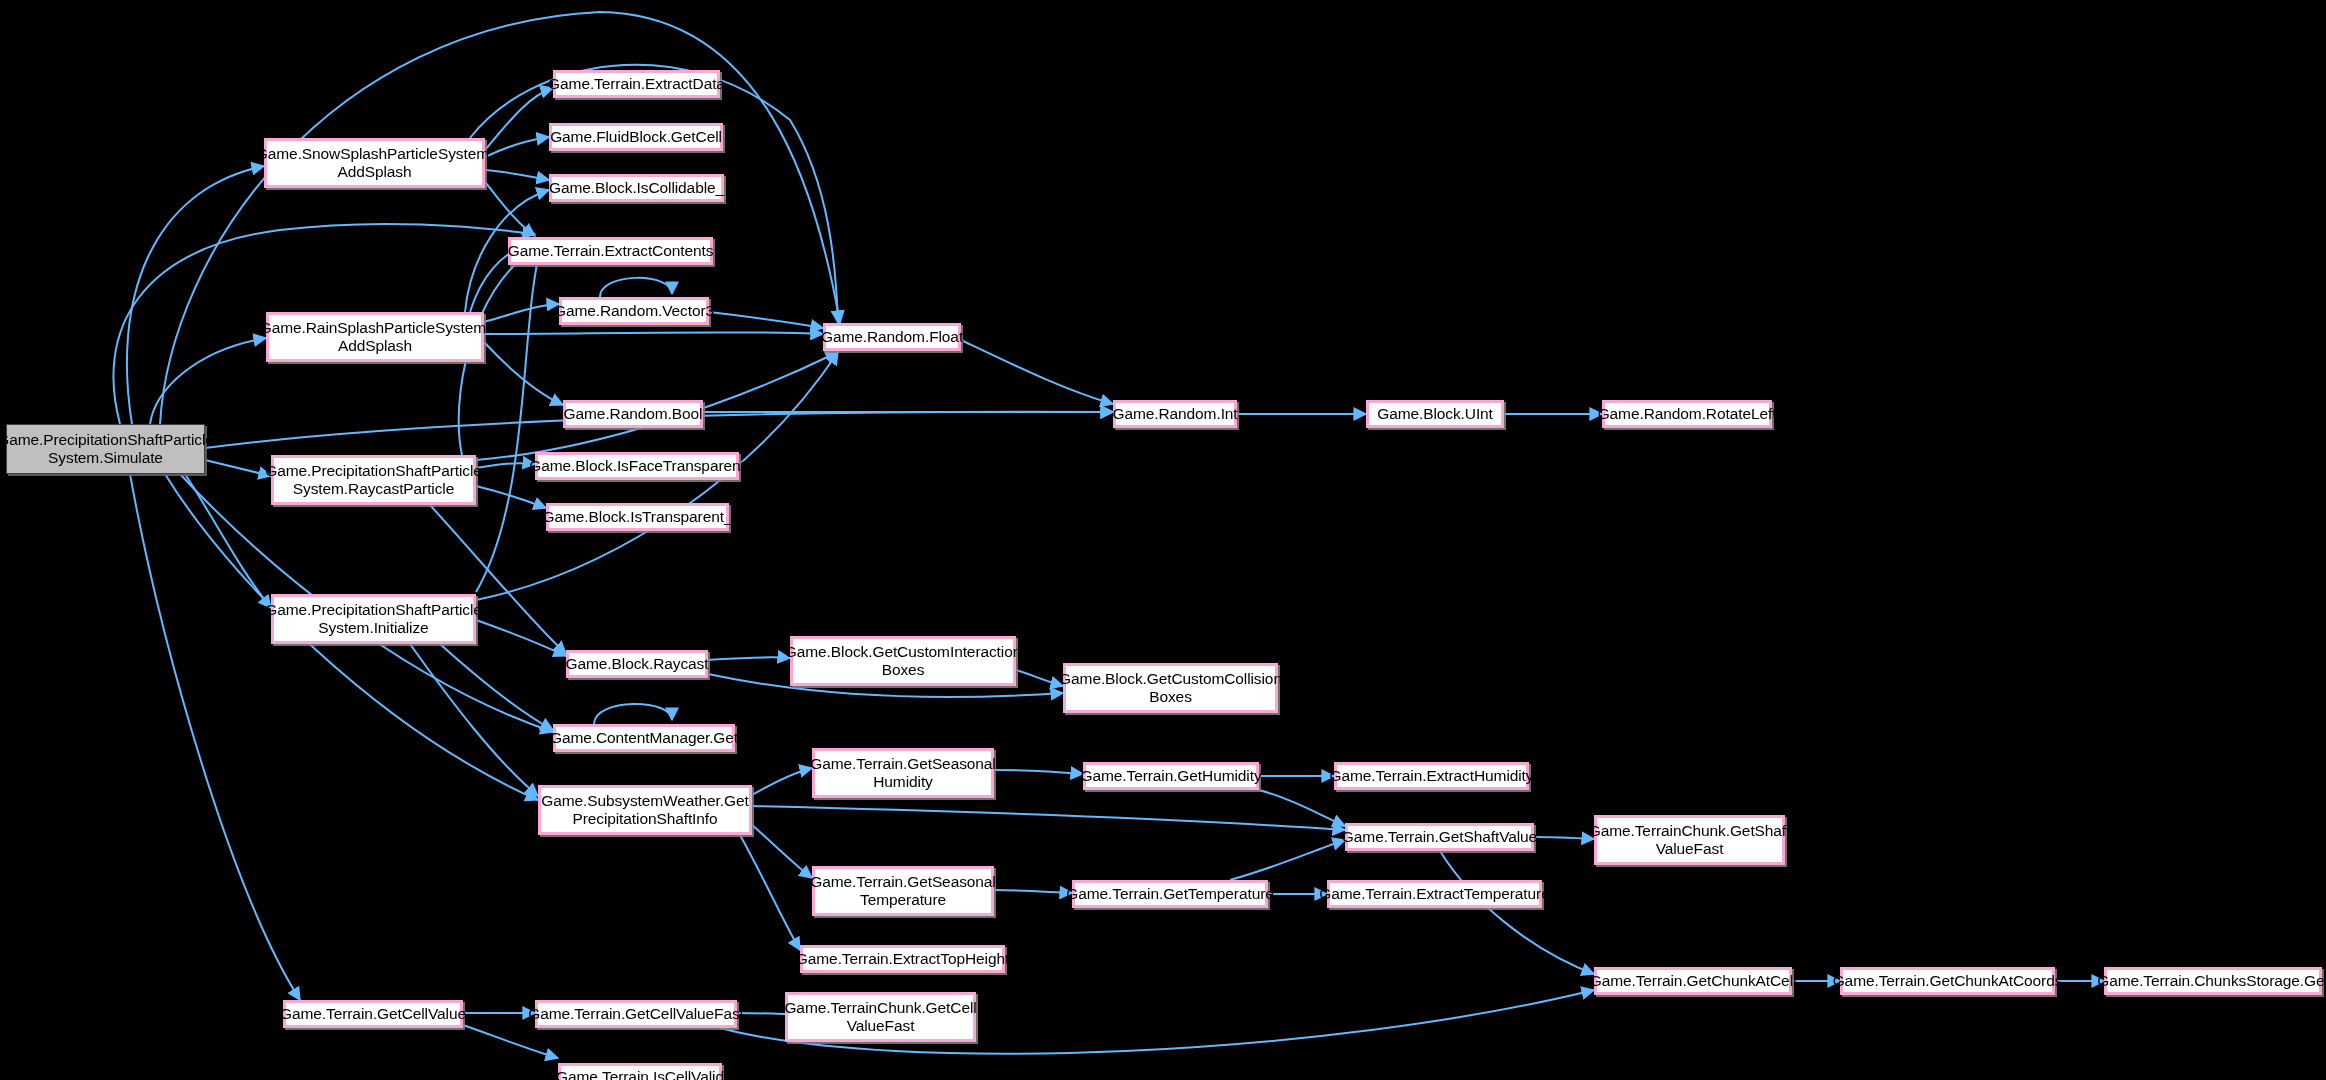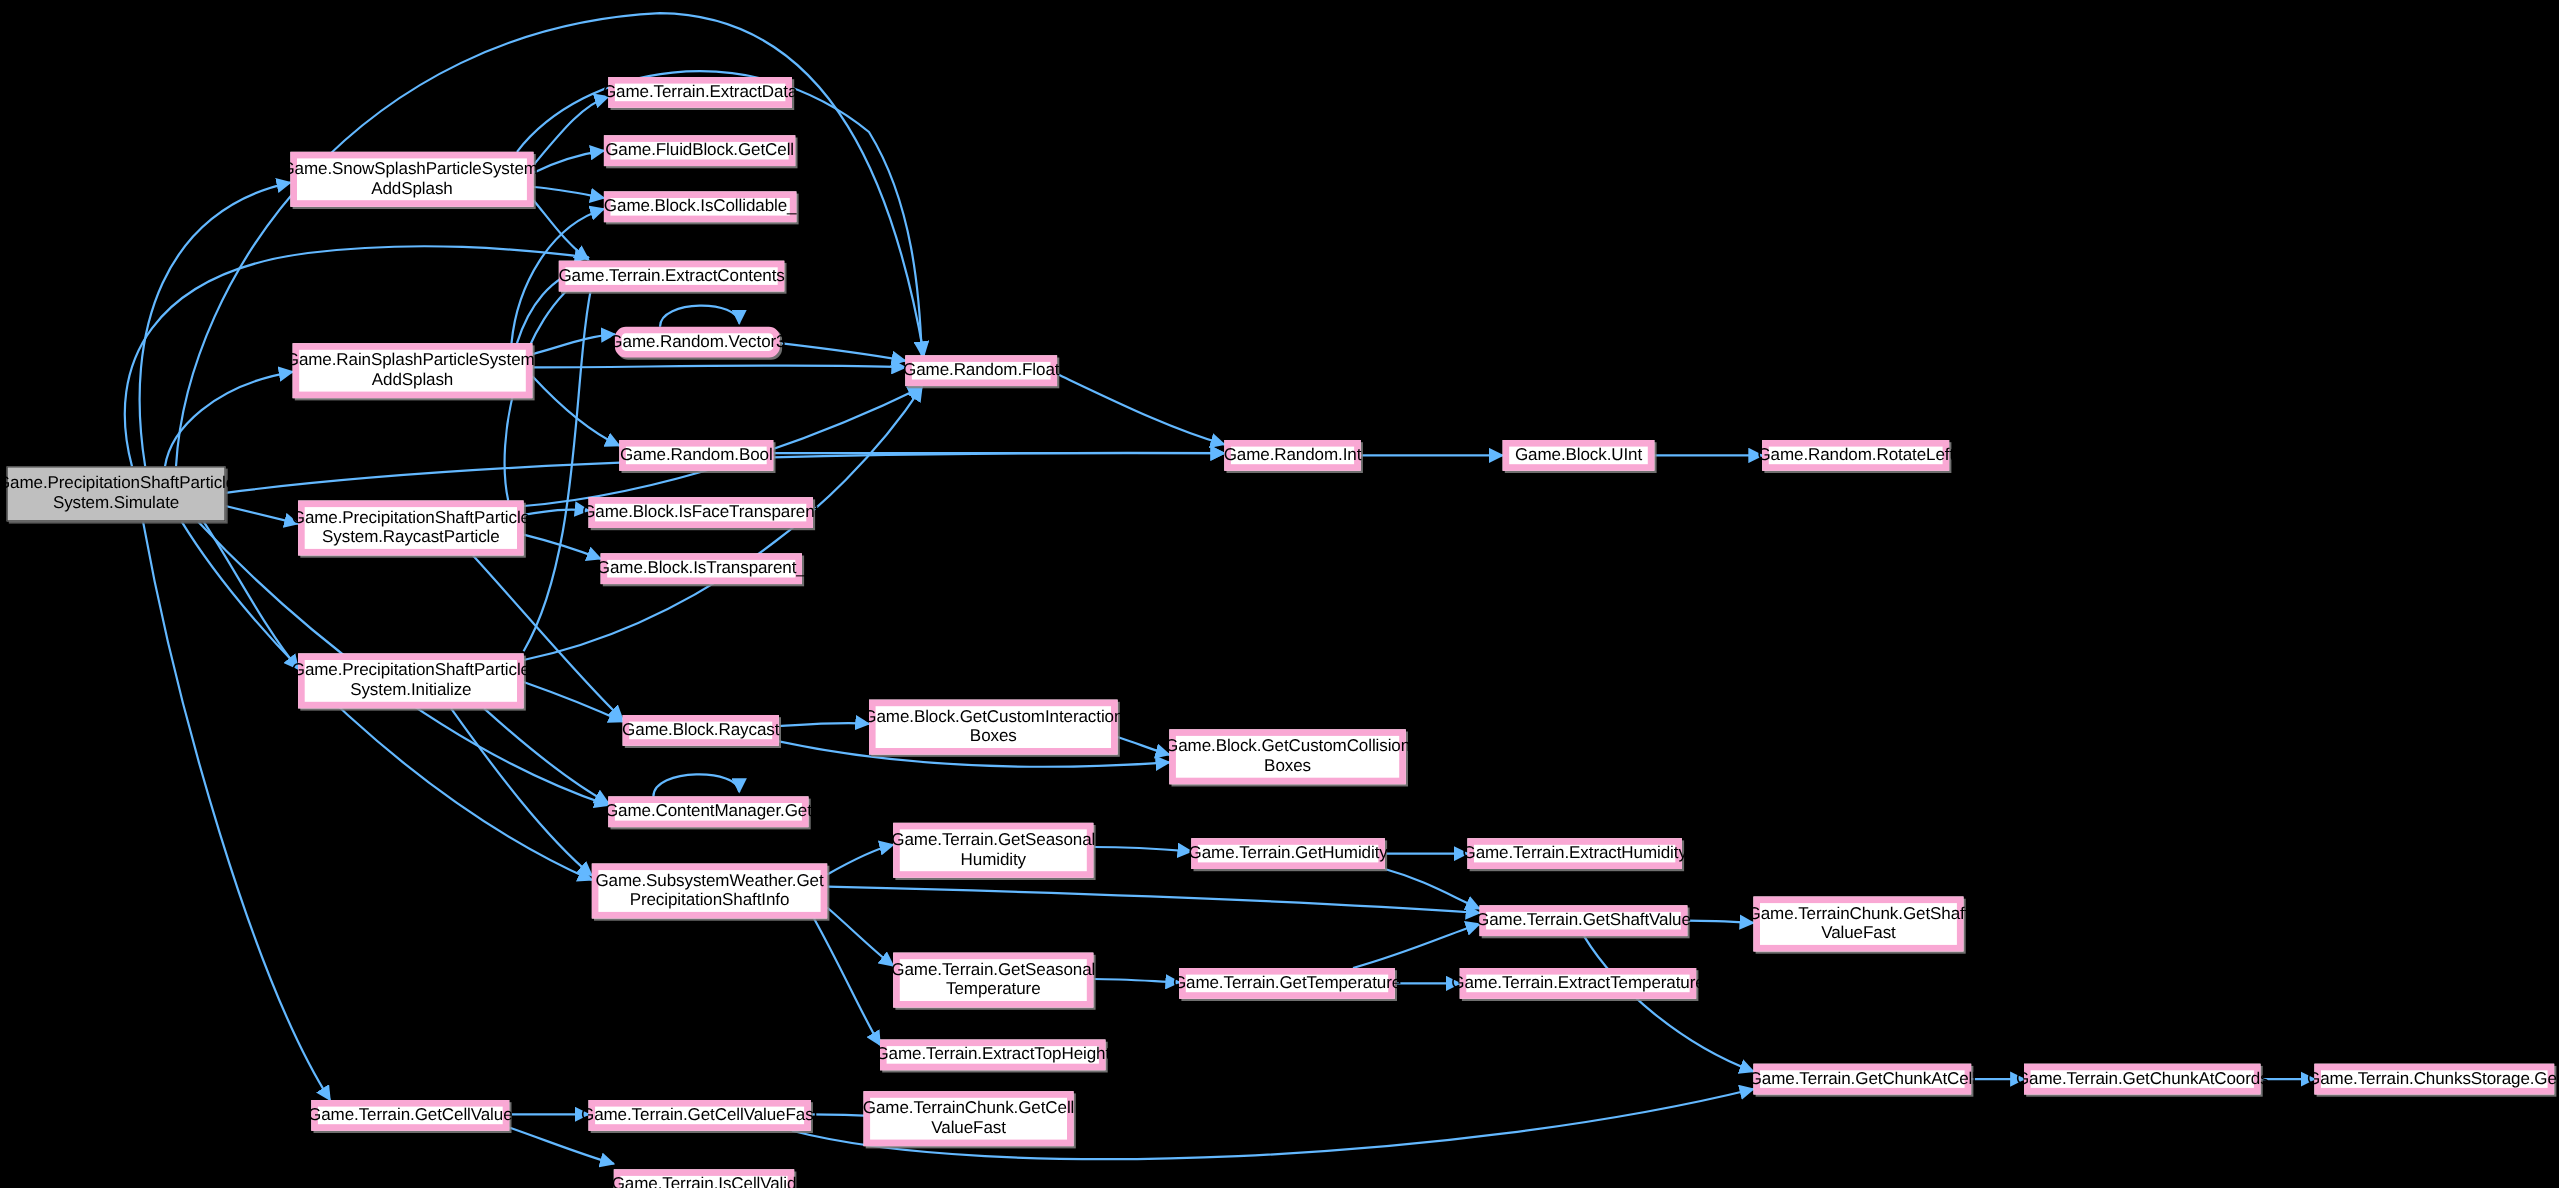--- a/index.html
+++ b/index.html
@@ -21,21 +21,21 @@
     position: absolute;
     left: 0;
     top: 0;
     width: 2326px;
     height: 1080px;
   }
   .node {
     position: absolute;
     box-sizing: border-box;
     background: #ffffff;
-    border: 6px solid #f9a8d4;
+    border: 3px solid #f9a8d4;
     box-shadow: 2px 2px 0 rgba(130,130,130,0.85);
     display: flex;
     align-items: center;
     justify-content: center;
     text-align: center;
     color: #000000;
     font-size: 15.5px;
     line-height: 1.18;
     letter-spacing: -0.1px;
     padding: 2px 6px;
@@ -127,21 +127,21 @@
       <div class="node" style="left: 266px; top: 312px; width: 218px; height: 50px;">Game.RainSplashParticleSystem.
 AddSplash</div>
       <div class="node" style="left: 271px; top: 455px; width: 205px; height: 50px;">Game.PrecipitationShaftParticle
 System.RaycastParticle</div>
       <div class="node" style="left: 271px; top: 594px; width: 205px; height: 50px;">Game.PrecipitationShaftParticle
 System.Initialize</div>
       <div class="node" style="left: 553px; top: 70px; width: 167px; height: 28px;">Game.Terrain.ExtractData</div>
       <div class="node" style="left: 549px; top: 123px; width: 174px; height: 28px;">Game.FluidBlock.GetCell</div>
       <div class="node" style="left: 549px; top: 174px; width: 175px; height: 28px;">Game.Block.IsCollidable_</div>
       <div class="node" style="left: 508px; top: 225px; width: 205px; height: 28px; margin-top: 12px;">Game.Terrain.ExtractContents</div>
-      <div class="node" style="left: 559px; top: 297px; width: 150px; height: 28px; border-radius: 10px;">Game.Random.Vector3</div>
+      <div class="node" style="left: 559px; top: 297px; width: 150px; height: 28px;">Game.Random.Vector3</div>
       <div class="node" style="left: 823px; top: 323px; width: 138px; height: 28px;">Game.Random.Float</div>
       <div class="node" style="left: 563px; top: 400px; width: 140px; height: 28px;">Game.Random.Bool</div>
       <div class="node" style="left: 1113px; top: 400px; width: 124px; height: 28px;">Game.Random.Int</div>
       <div class="node" style="left: 1366px; top: 400px; width: 138px; height: 28px;">Game.Block.UInt</div>
       <div class="node" style="left: 1602px; top: 400px; width: 170px; height: 28px;">Game.Random.RotateLeft</div>
       <div class="node" style="left: 535px; top: 452px; width: 204px; height: 28px;">Game.Block.IsFaceTransparent</div>
       <div class="node" style="left: 546px; top: 503px; width: 183px; height: 28px;">Game.Block.IsTransparent_</div>
       <div class="node" style="left: 566px; top: 650px; width: 142px; height: 28px;">Game.Block.Raycast</div>
       <div class="node" style="left: 790px; top: 636px; width: 226px; height: 50px;">Game.Block.GetCustomInteraction
 Boxes</div>

